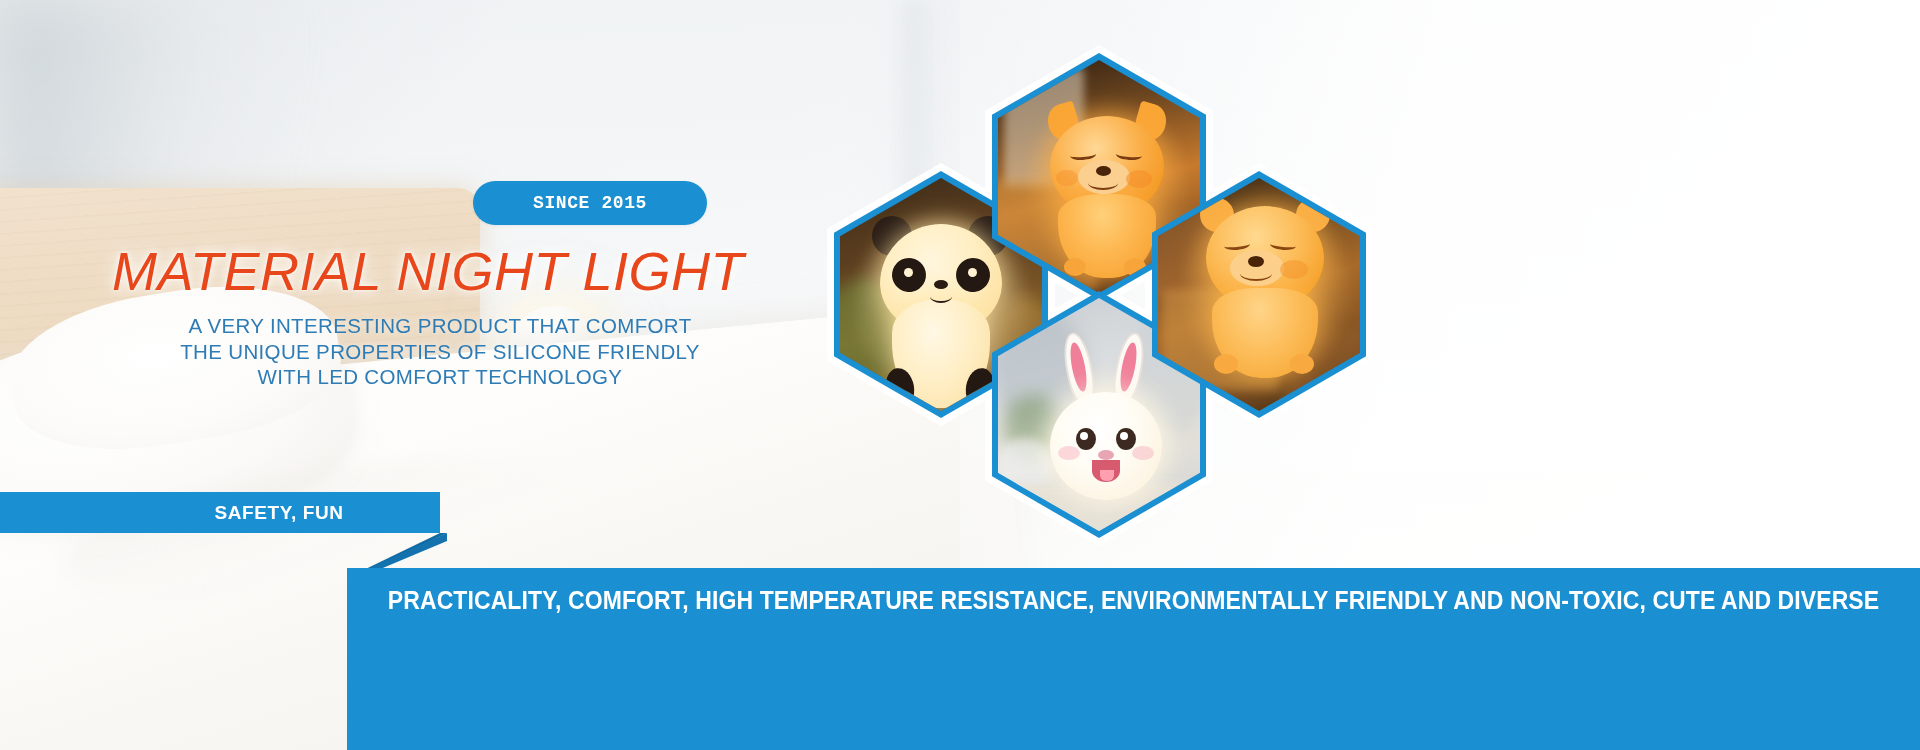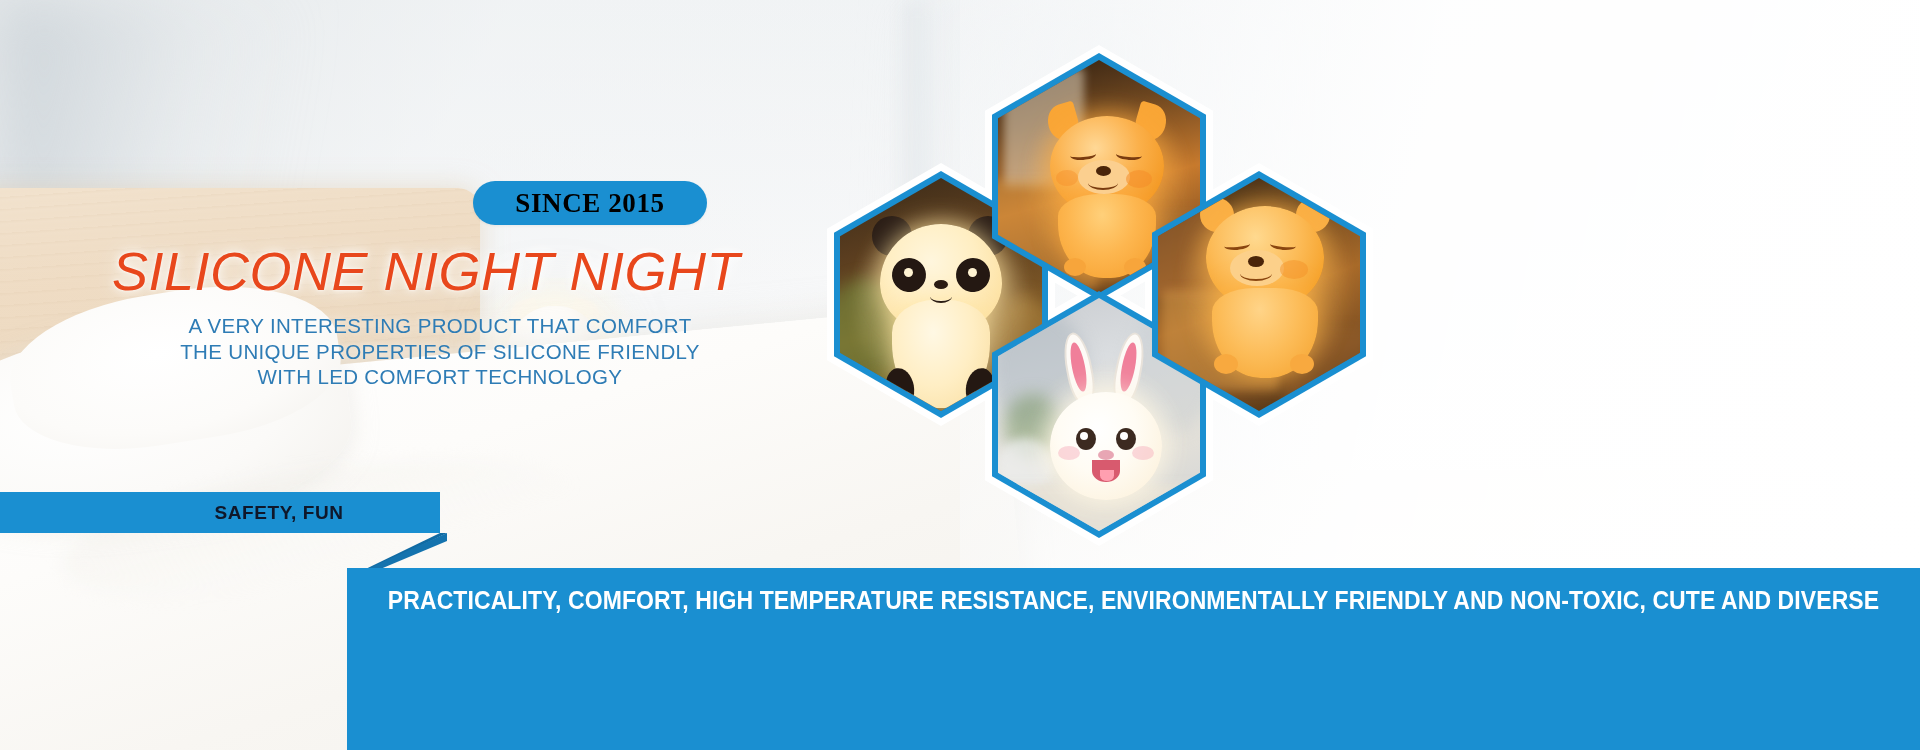--- a/index.html
+++ b/index.html
@@ -139,22 +139,22 @@
   }
 
   
   .since-badge {
     position:absolute; left:473px; top:181px; width:234px; height:44px;
     background:#1a8fd1; border-radius:22px;
     display:flex; align-items:center; justify-content:center;
     box-shadow:0 1px 3px rgba(0,0,0,.06);
   }
   .since-badge span {
-    color:#000000; font-size:27px; font-weight:bold; letter-spacing:.6px;
-    font-family:Liberation Serif, serif;
+    color:#ffffff; font-size:18px; font-weight:bold; letter-spacing:.6px;
+    font-family:Liberation Mono, monospace;
   }
 
   
   .headline {
     position:absolute; left:112px; top:237px; width:620px; height:68px;
     font-size:54px; font-weight:normal; font-style:italic;
     font-family:"Liberation Sans", sans-serif;
     color:#e8471c; letter-spacing:.5px; white-space:nowrap;
     text-shadow:0 0 10px rgba(255,255,255,.95), 0 0 22px rgba(255,255,255,.85), 0 0 3px rgba(255,255,255,.9);
     line-height:68px;
@@ -220,21 +220,21 @@
     filter:blur(6px);
   }
 
   
   .ribbon-bar {
     position:absolute; left:0; top:492px; width:440px; height:41px;
     background:#1a8fd1;
     display:flex; align-items:center; justify-content:center;
   }
   .ribbon-bar span {
-    color:#0f172a; font-size:19px; font-weight:bold; letter-spacing:.6px;
+    color:#ffffff; font-size:19px; font-weight:bold; letter-spacing:.6px;
     padding-left:118px;
     font-family:"Liberation Sans", sans-serif;
   }
   .ribbon-fold {
     position:absolute; left:347px; top:533px; width:100px; height:45px;
     background:#116ba3;
     -webkit-clip-path:polygon(93px 0, 100px 0, 7px 45px, 0 45px);
     clip-path:polygon(93px 0, 100px 0, 7px 45px, 0 45px);
   }
   .ribbon-fold-fill {
@@ -294,21 +294,21 @@
     <div class="bg-pillow2"></div>
     <div class="bg-fold1"></div>
     <div class="bg-fold2"></div>
     <div class="bg-right-wash"></div>
   </div>
 
   <div class="since-badge">
     <span>SINCE 2015</span>
   </div>
 
-  <div class="headline">SILICONE NIGHT NIGHT</div>
+  <div class="headline">MATERIAL NIGHT LIGHT</div>
 
   <div class="subtitle">
     <div>A VERY INTERESTING PRODUCT THAT COMFORT</div>
     <div>THE UNIQUE PROPERTIES OF SILICONE FRIENDLY</div>
     <div>WITH LED COMFORT TECHNOLOGY</div>
   </div>
 
   <div class="hex-cluster">
 
     <div class="hex-white hexw-panda"></div>

